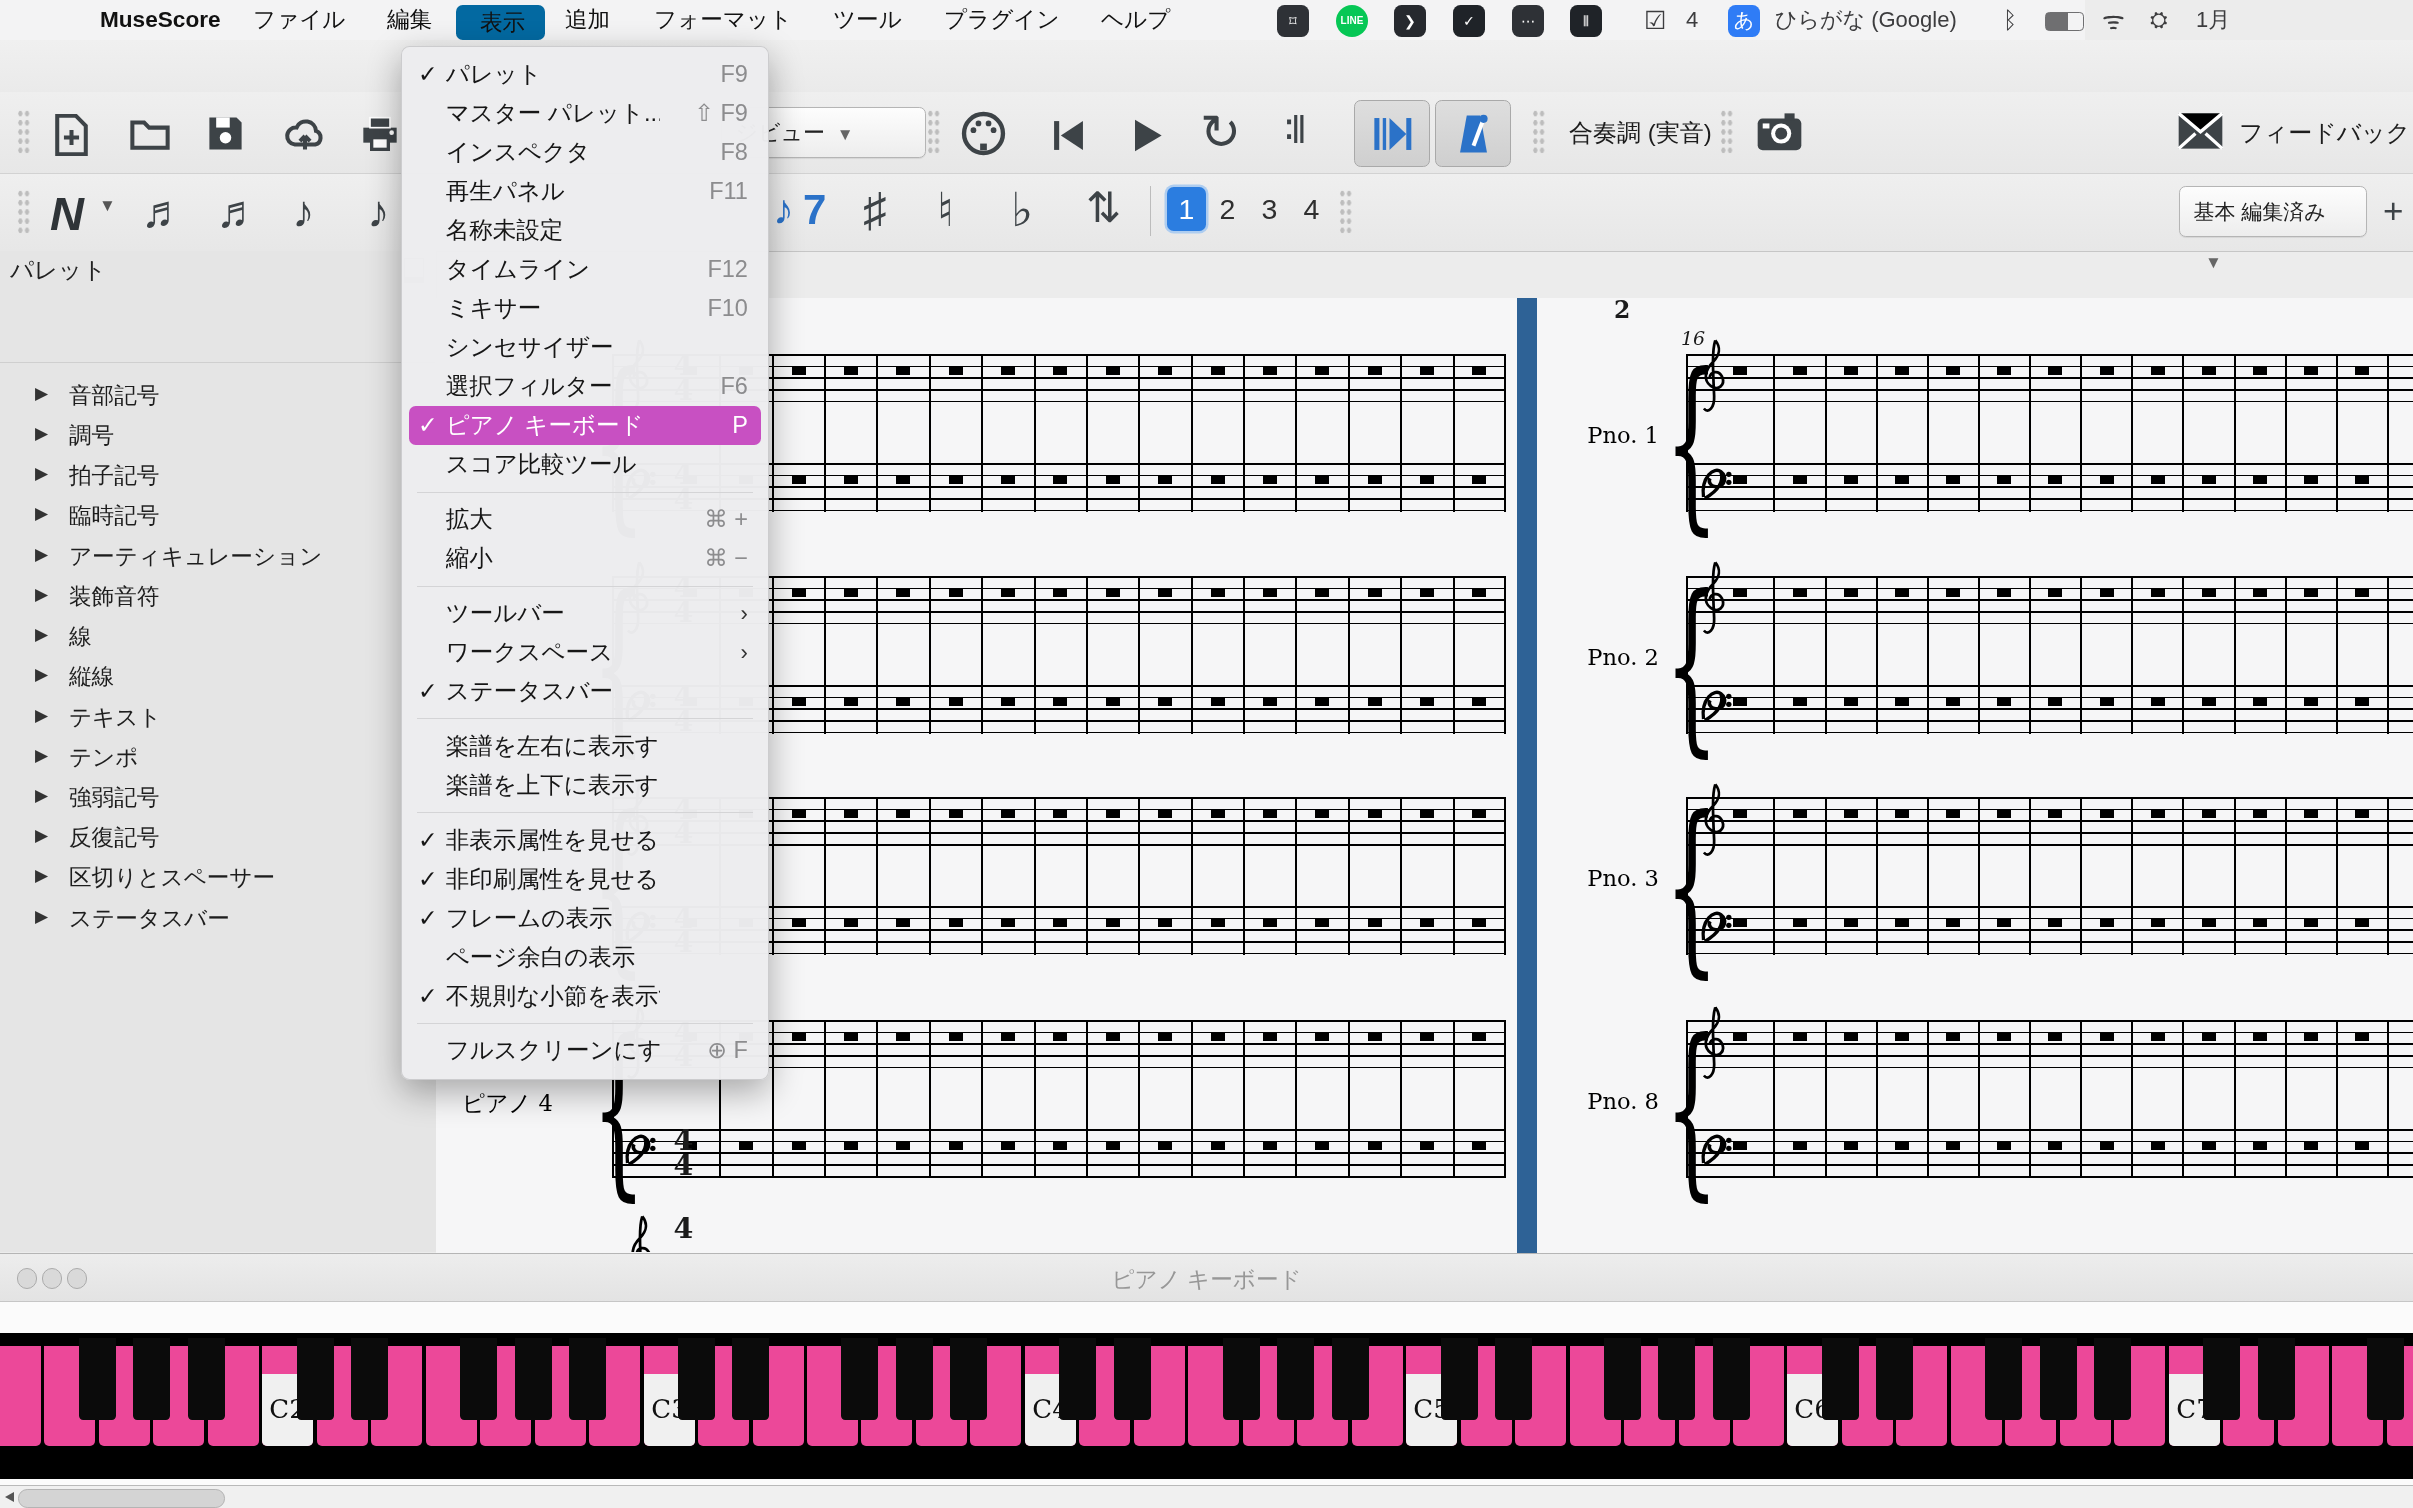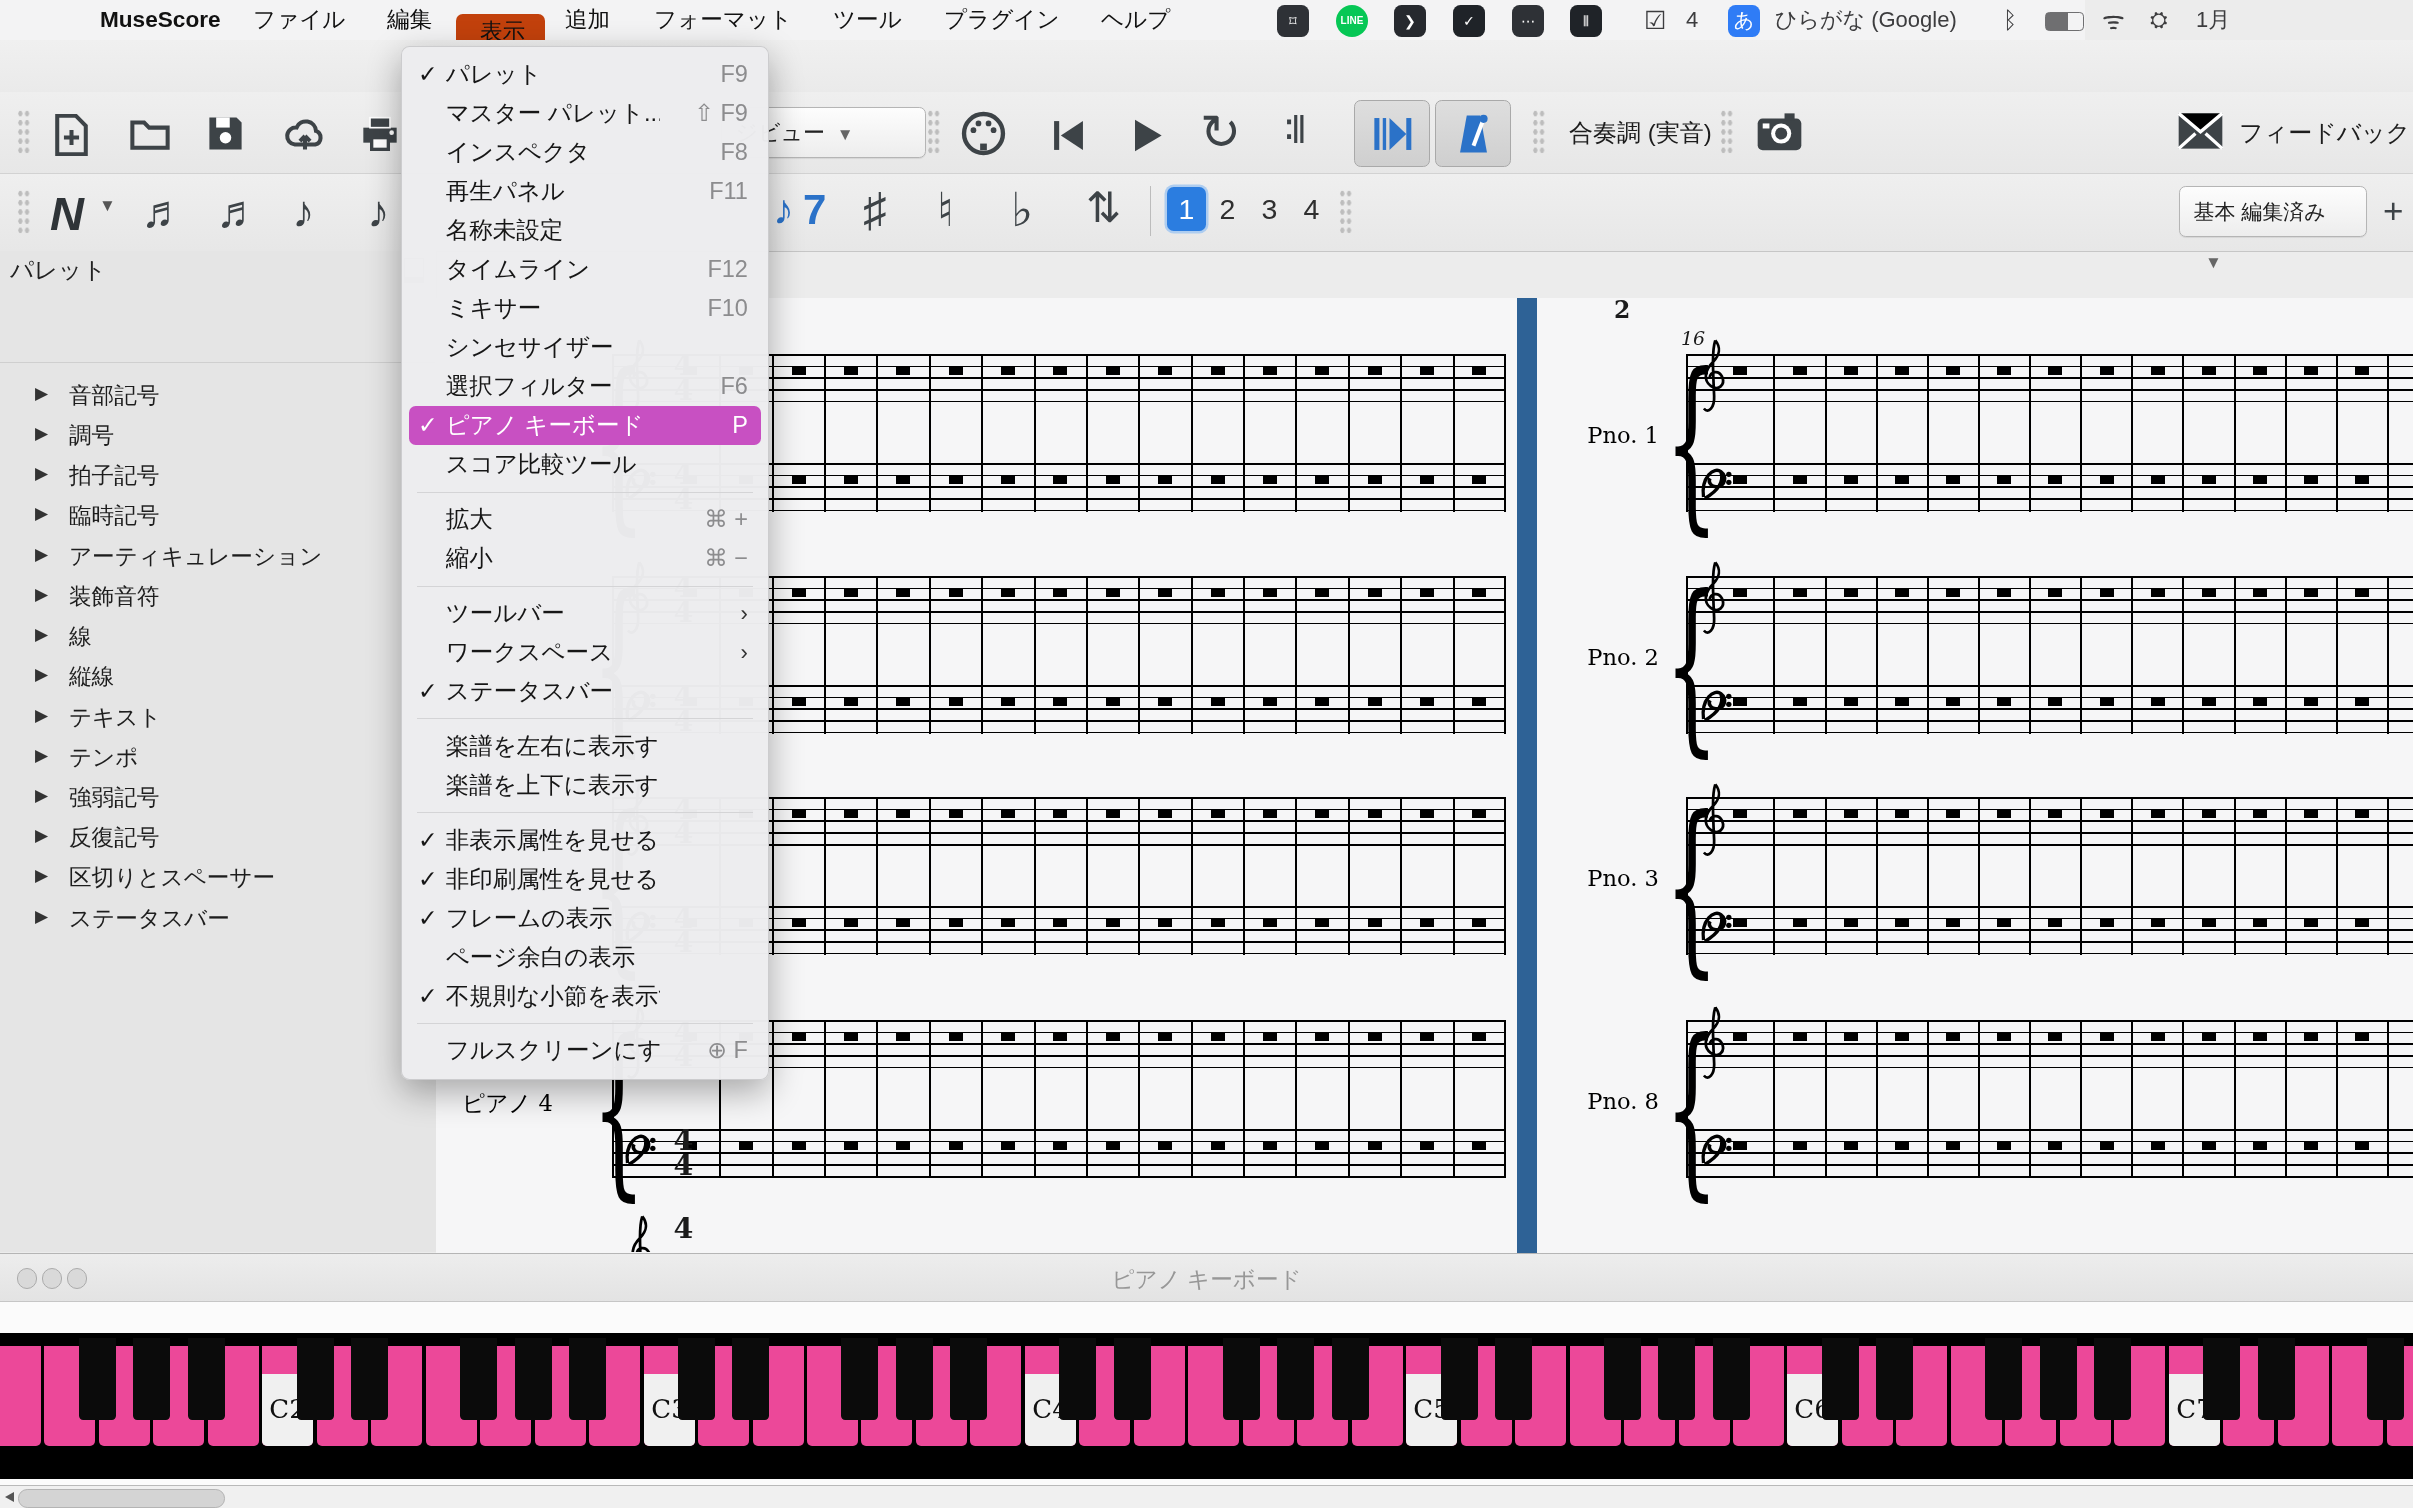--- a/index.html
+++ b/index.html
@@ -4,21 +4,21 @@
 <style>
   html,body{margin:0;padding:0;background:#ececec;}
   #screen{position:relative;width:2413px;height:1508px;overflow:hidden;
           font-family:"Liberation Sans",sans-serif;color:#1b1b1b;
           -webkit-font-smoothing:antialiased;}
   
   #menubar{position:absolute;left:0;top:0;width:2085px;height:40px;background:#f3f3f4;
            border-bottom:0.8px solid #c9c9c9;font-size:22.6px;}
   #menubar .mitem{position:absolute;top:0;height:40px;line-height:40px;padding:0 20px;color:#111;}
   #menubar .appname{font-weight:bold;}
-  #menubar .mactive{background:#c2410c;border-radius:6.7px;top:14px;height:35px;line-height:35px;padding-left:24px;}
+  #menubar .mactive{background:#0369a1;border-radius:6.7px;top:5px;height:35px;line-height:35px;padding-left:24px;}
   .statusico{position:absolute;top:5px;width:32px;height:32px;border-radius:7.5px;background:#2e3136;
              color:#fff;font-size:14.2px;text-align:center;line-height:32px;overflow:hidden;}
   .statustxt{position:absolute;top:0;height:40px;line-height:40px;color:#3c3c3e;font-size:22px;}
   
   #titlebar{position:absolute;left:0;top:40px;width:2413px;height:52px;
             background:linear-gradient(#f0f0f0,#eaeaea);}
   .light{position:absolute;top:55px;width:22px;height:22px;border-radius:50%;}
   #wintitle{position:absolute;left:0;top:50px;width:2413px;text-align:center;font-size:22.6px;color:#3d3d3d;}
   .toolrow{position:absolute;left:0;width:2413px;background:linear-gradient(#efefef,#e7e7e7);}
   #toolbar1{top:92px;height:81px;border-bottom:0.8px solid #d2d2d2;}

